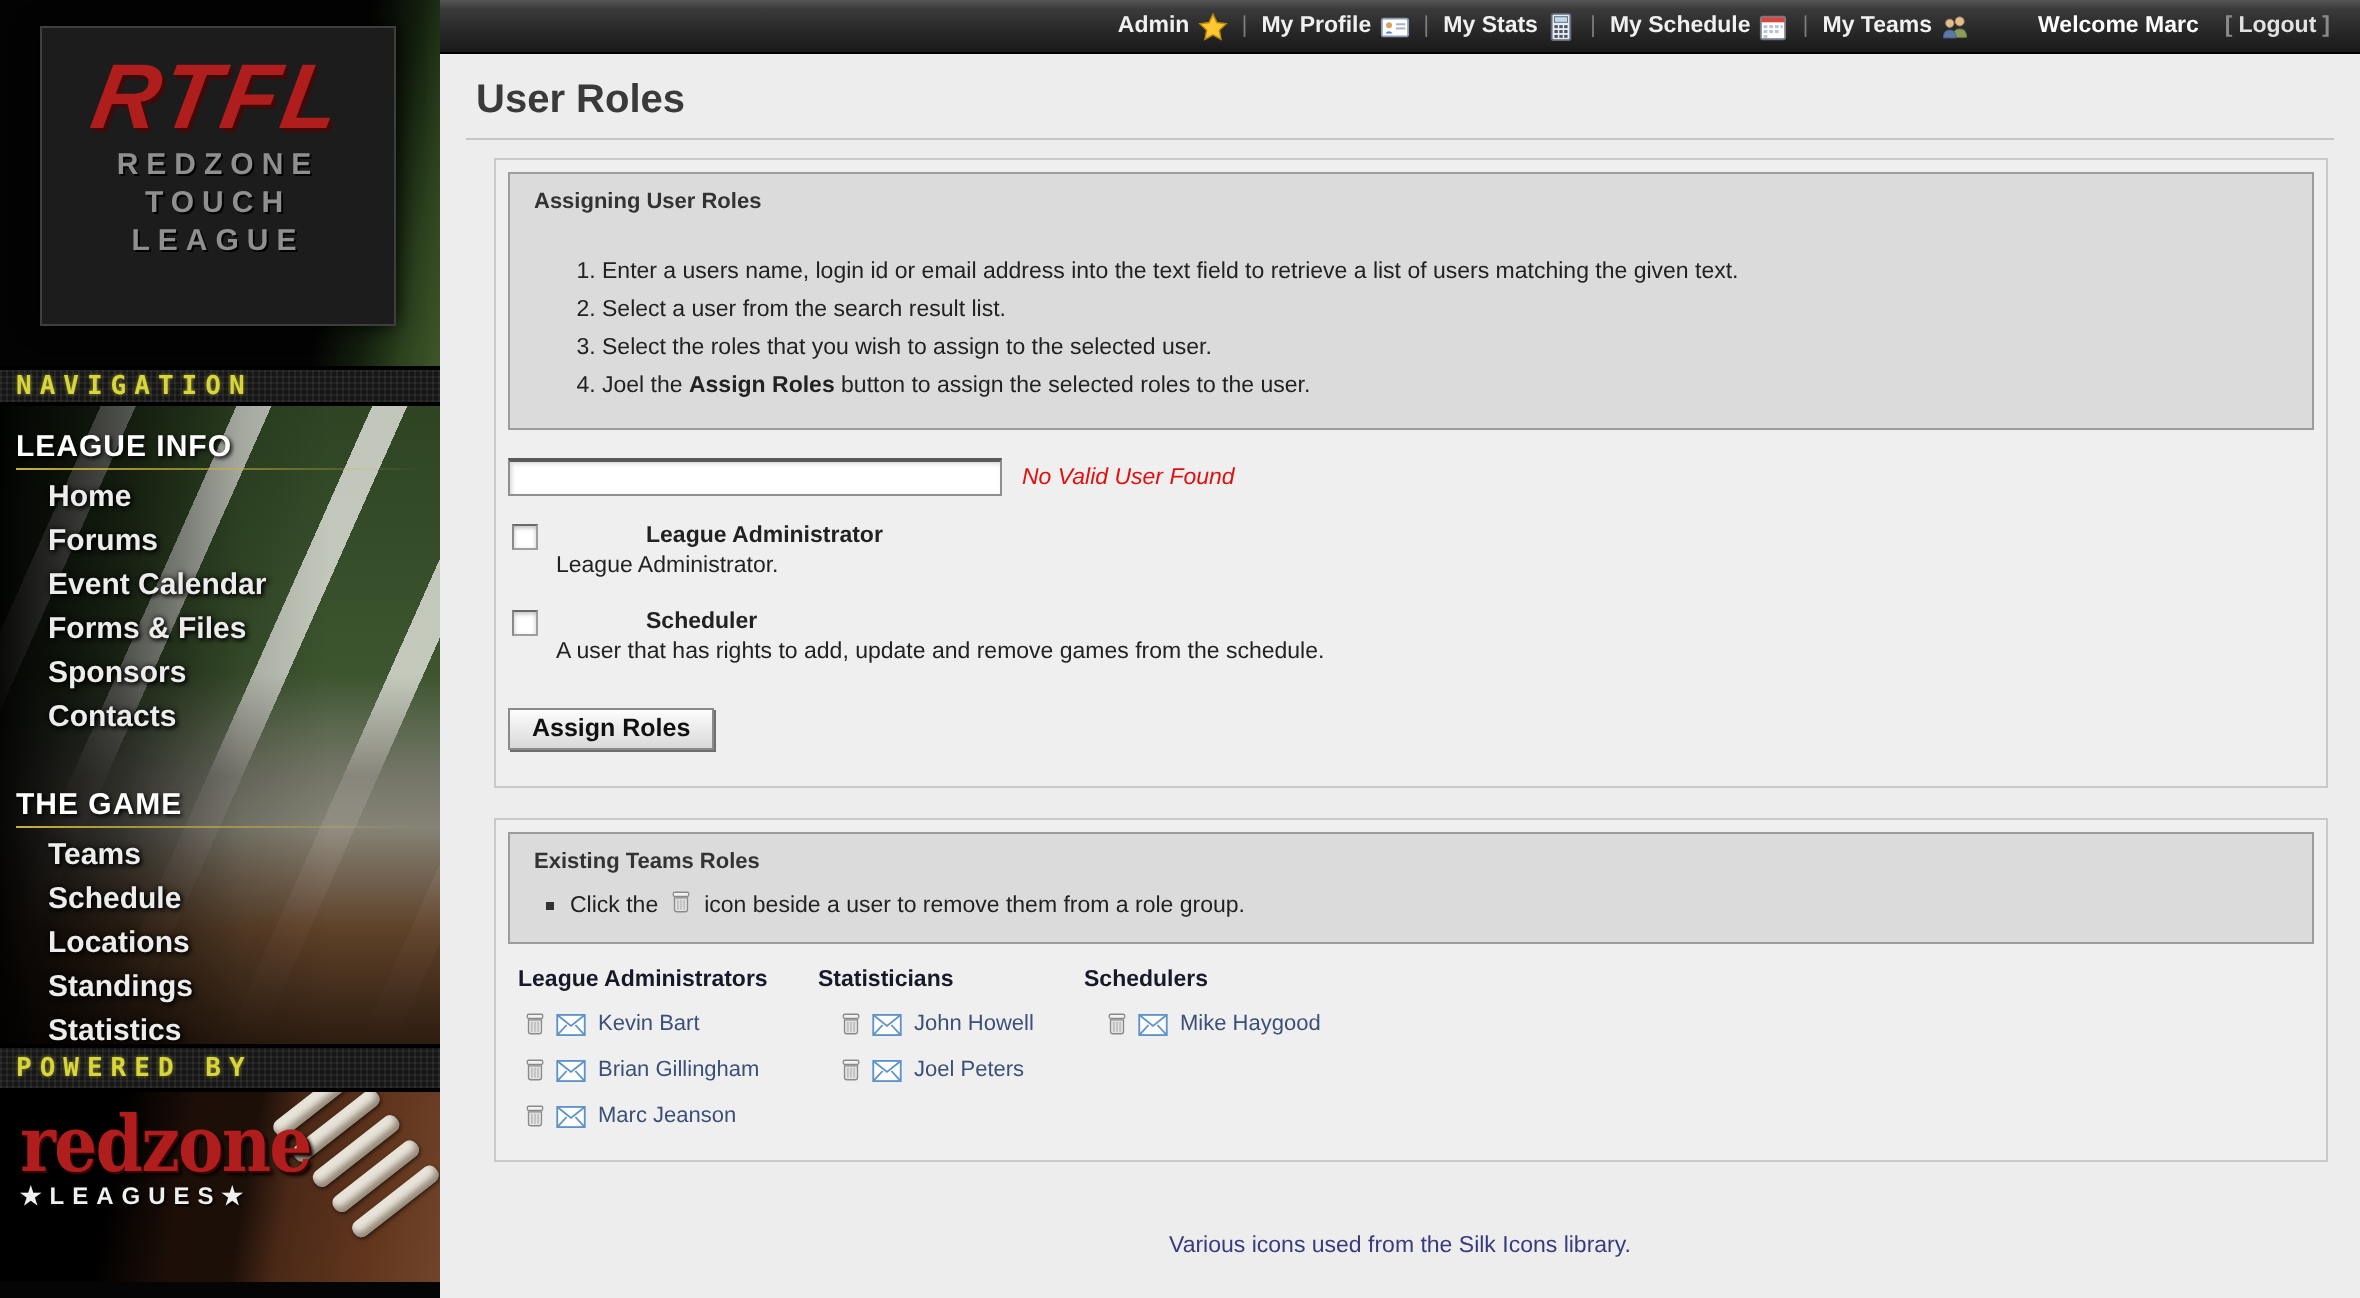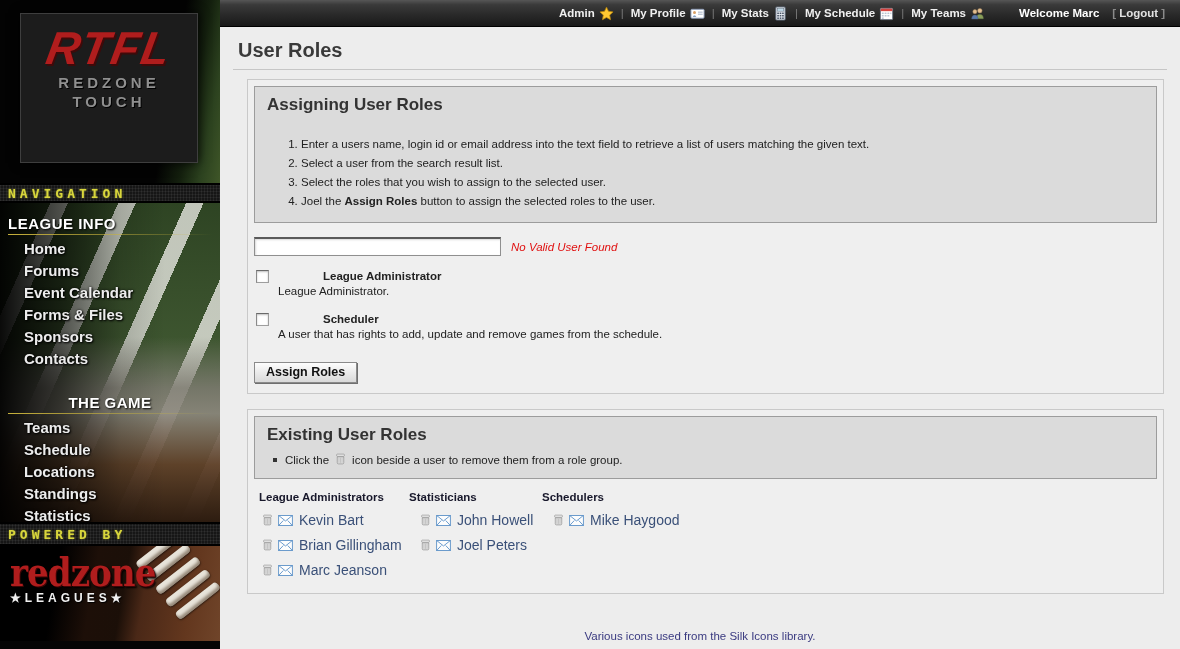--- a/index.html
+++ b/index.html
@@ -34,21 +34,21 @@
       linear-gradient(90deg, rgba(0,0,0,.95) 0%, rgba(0,0,0,.6) 28%, rgba(0,0,0,.15) 55%, rgba(0,0,0,0) 75%),
       linear-gradient(180deg, rgba(0,0,0,0) 0%, rgba(0,0,0,0) 42%, rgba(125,122,112,.85) 58%, rgba(140,135,125,.9) 66%, rgba(95,64,40,.95) 82%, rgba(45,28,16,1) 100%),
       repeating-linear-gradient(114deg, rgba(0,0,0,0) 0 46px, rgba(230,230,224,.8) 46px 62px),
       linear-gradient(180deg, #2e4423 0%, #3e5630 45%, #46603a 60%);
   }
   .side-header { position:relative; z-index:2; margin:0 8px; padding:12px 0 3px 0;
     font-size:15px; font-weight:bold; color:#fff; letter-spacing:.5px;
     text-shadow:1px 1px 2px #000; }
   .side-header::after { content:""; display:block; margin-top:2px; height:1px;
     background:linear-gradient(90deg,#c8b23c 0%, rgba(200,178,60,.55) 55%, rgba(200,178,60,0) 100%); }
-  .side-header.second { padding-top:24px;text-align:center; }
+  .side-header.second { padding-top:24px; }
   .side-item { position:relative; z-index:2; padding:3px 0 3px 24px; font-size:15px;
     font-weight:bold; color:#ececec; line-height:16px; cursor:pointer;
     text-shadow:1px 1px 2px #000, 0 0 3px rgba(0,0,0,.8); }
   .powered-area { position:relative; height:103px; overflow:hidden;
     background:linear-gradient(100deg,#000 0%,#000 26%,#1d0f08 42%,#46271563 55%,#4a2817 64%,#63371e 84%,#70452a 100%); }
   .laces { position:absolute; right:16px; top:-14px; transform:rotate(-38deg); z-index:1; }
   .lace { width:52px; height:9px; background:#e8e4da; border-radius:4px; margin:7px 0;
     box-shadow:inset 0 -3px 3px rgba(80,60,40,.55), 0 1px 2px rgba(0,0,0,.6); }
   .rz-logo { position:absolute; left:10px; top:6px; z-index:2; }
   .rz-name { font-family:"DejaVu Serif", serif; font-weight:bold; font-size:37px; line-height:38px;
@@ -68,21 +68,21 @@
   .bracket { color:#8a8a8a; margin:0 3px; }
   .logout { color:#e2e2e2; cursor:pointer; }
   .logout-wrap { margin-left:10px; display:inline-flex; align-items:center; }
   .icon { display:inline-flex; align-items:center; line-height:0; }
   .page-title { margin:10px 0 0 18px; font-size:20px; font-weight:bold; color:#3a3a3a; line-height:27px; }
   .title-rule { margin:5px 0 0 13px; width:934px; border-top:1px solid #C6C6C6; height:0; }
   .panel { margin-left:27px; width:917px; border:1px solid #C9C9C9; background:#EFEFEF; padding:6px; }
   .panel-1 { margin-top:9px; min-height:315px; }
   .panel-2 { margin-top:15px; min-height:158px; }
   .graybox { border:1px solid #9C9C9C; background:#DBDBDB; padding:8px 12px 10px; }
-  .box-title { font-size:17px; font-weight:bold; color:#333; }
+  .box-title { font-size:11px; font-weight:bold; color:#333; }
   .instructions { margin:21px 0 2px; padding-left:34px; font-size:11.5px; color:#222; }
   .instructions li { margin-bottom:3px; line-height:16px; }
   .search-row { margin-top:14px; display:flex; align-items:center; }
   .user-search { width:247px; height:19px; border:1px solid #8f8f8f; border-top:2px solid #5a5a5a;
     background:#fff; box-shadow:inset 1px 1px 2px rgba(0,0,0,.15); font-size:12px; padding:0 3px; }
   .no-user { margin-left:10px; color:var(--error-red,#E01010); font-style:italic; font-size:11.5px; }
   .role-row { display:flex; align-items:flex-start; margin-top:13px; }
   .checkbox { width:13px; height:13px; flex:0 0 13px; background:#fff; margin:1px 9px 0 2px;
     border:1px solid #9e9e9e; border-top-color:#6a6a6a; border-left-color:#8a8a8a;
     box-shadow:inset 0 1px 2px rgba(0,0,0,.25); cursor:pointer; }
@@ -95,34 +95,35 @@
   .hint-line { display:flex; align-items:center; margin-top:7px; font-size:11.5px; color:#222; }
   .sq-bullet { width:4px; height:4px; background:#333; margin:0 8px 0 6px; flex:0 0 4px; }
   .hint-line .icon { margin:0 5px; }
   .groups { display:flex; margin:12px 0 0 5px; }
   .group-col:nth-child(1) { width:150px; }
   .group-col:nth-child(2) { width:133px; }
   .group-title { font-size:11.5px; font-weight:bold; color:#18182b; margin-bottom:9px; }
   .user-row { display:flex; align-items:center; margin-bottom:9px; padding-left:2px; }
   .group-col:not(:first-child) .user-row { padding-left:10px; }
   .user-row .icon { margin-right:4px; cursor:pointer; }
-  .user-name { font-size:14px; color:var(--link-navy,#3A5078); margin-left:2px; cursor:pointer; white-space:nowrap; }
+  .user-name { font-size:11px; color:var(--link-navy,#3A5078); margin-left:2px; cursor:pointer; white-space:nowrap; }
   .footer { margin:32px 0 0 13px; width:934px; text-align:center; font-size:11.5px;
     color:var(--footer-navy,#3A3A80); line-height:21px; }
   .footer a { color:inherit; text-decoration:none; cursor:pointer; }
 </style>
 </head>
 <body>
 
 <div class="sidebar">
   <div class="logo-area">
     <div class="logo-box">
       <div class="logo-acronym">RTFL</div>
       <div class="logo-line">REDZONE</div>
       <div class="logo-line">TOUCH</div>
+      <div class="logo-line">LEAGUE</div>
     </div>
   </div>
   <div class="led-bar nav-led">NAVIGATION</div>
   <div class="menu-area">
       <div class="side-header">LEAGUE INFO</div>
       <div class="side-item">Home</div>
       <div class="side-item">Forums</div>
       <div class="side-item">Event Calendar</div>
       <div class="side-item">Forms &amp; Files</div>
       <div class="side-item">Sponsors</div>
@@ -268,21 +269,21 @@
             <div class="role-name">Scheduler</div>
             <div class="role-desc">A user that has rights to add, update and remove games from the schedule.</div>
           </div>
         </div>
       </div>
     <button class="assign-btn">Assign Roles</button>
   </div>
 
   <div class="panel panel-2">
     <div class="graybox">
-      <div class="box-title">Existing User Roles</div>
+      <div class="box-title">Existing Teams Roles</div>
       <div class="hint-line">
         <span class="sq-bullet"></span>
         <span>Click the</span>
         <span><span class="icon">
               <svg viewBox="0 0 16 16" width="13" height="14">
                 <rect x="3.2" y="2" width="9.6" height="2.6" rx="1" fill="#F2F2F2" stroke="#8A8A8A" stroke-width="0.8"></rect>
                 <path d="M4 5.4h8v7.2a1.4 1.4 0 0 1-1.4 1.4H5.4A1.4 1.4 0 0 1 4 12.6Z" fill="#E2E2E2" stroke="#8A8A8A" stroke-width="0.8"></path>
                 <g stroke="#B4B4B4" stroke-width="0.8">
                   <line x1="6.1" y1="6.6" x2="6.1" y2="12.8"></line>
                   <line x1="8" y1="6.6" x2="8" y2="12.8"></line>

